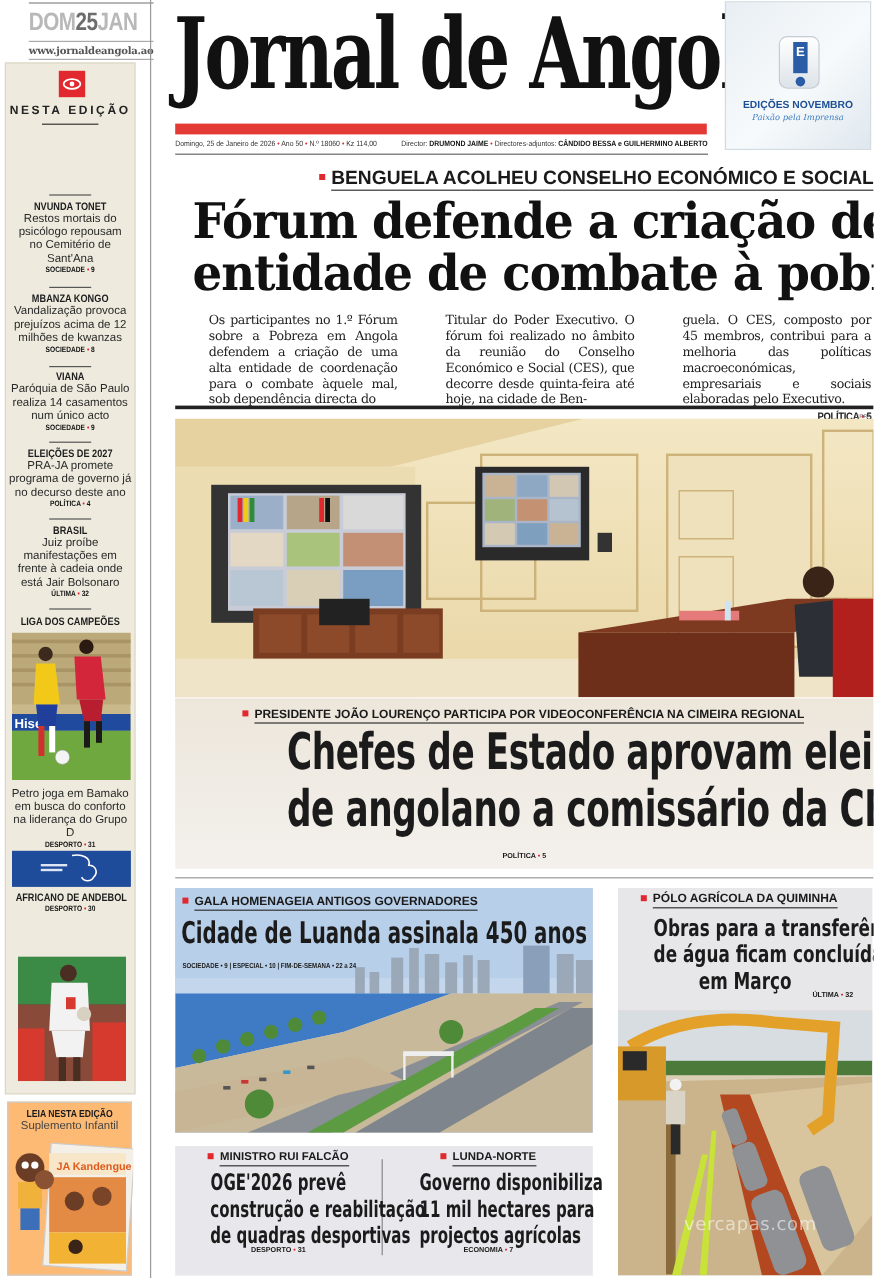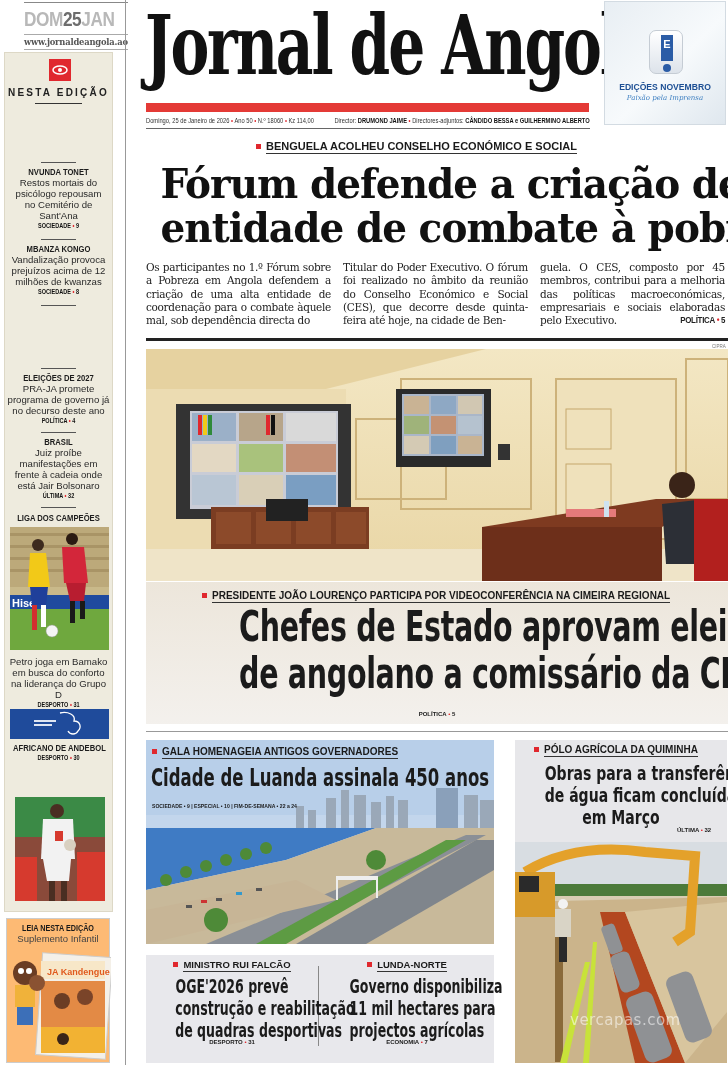--- a/index.html
+++ b/index.html
@@ -45,25 +45,25 @@
   .edicoes .logo .bar { position: absolute; left: 11px; top: 4px; width: 12px; height: 26px; background: #2b5ca6; color: #fff; font-weight: bold; font-size: 11px; text-align: center; line-height: 18px; }
   .edicoes .logo .dotb { position: absolute; left: 13px; top: 33px; width: 8px; height: 8px; border-radius: 50%; background: #2b5ca6; }
   .edicoes .name { position: absolute; left: 0; right: 0; top: 80px; text-align: center; font-weight: bold; font-size: 8.6px; color: #1d4f94; }
   .edicoes .slogan { position: absolute; left: 0; right: 0; top: 92px; text-align: center; font-style: italic; font-size: 7px; color: #3d7fc1; font-family: "DejaVu Serif", serif; }
 
   
   .kicker { font-weight: bold; color: #1a1a1a; white-space: nowrap; }
   .kicker .sq { display: inline-block; width: 5px; height: 5px; background: #e0282e; margin-right: 5px; vertical-align: middle; position: relative; top: -1px; }
   .kicker .kt { border-bottom: 1px solid #333; padding-bottom: 1px; }
 
-  .lead-kicker { left: 256px; top: 140px; font-size: 11px; }
+  .lead-kicker { left: 266px; top: 140px; font-size: 16px; }
   .lead-headline { left: 146px; top: 162px; width: 580px; font-family: "DejaVu Serif", serif; font-weight: bold; font-size: 41px; line-height: 44px; text-align: center; color: #111; letter-spacing: -1px; transform: scaleX(0.95); transform-origin: center top; white-space: nowrap; }
 
   .lead-body { left: 146px; top: 261px; width: 580px; display: flex; gap: 12px; font-family: "DejaVu Serif", serif; font-size: 10.5px; line-height: 13.3px; color: #222; }
-  .lead-body .col { width: 185px; text-align: justify; letter-spacing: -0.3px; }
+  .lead-body .col { width: 185px; text-align: justify; letter-spacing: -0.3px; margin-left: 28px; }
   .lead-body .sec { font-family: "Liberation Sans", sans-serif; font-weight: bold; font-size: 9px; float: right; transform: scaleX(0.88); transform-origin: right; }
   .lead-body .sec .dot { color: #e0282e; }
 
   .lead-rule { left: 146px; top: 338px; width: 582px; border-top: 3px solid #222; }
   .credit { left: 712px; top: 344px; font-size: 4.5px; color: #777; }
 
   
   .main-photo { left: 146px; top: 349px; width: 582px; height: 232px; background: linear-gradient(#e9d7a4, #f2e6c4 40%, #eadbb3); }
   .main-caption-band { left: 146px; top: 582px; width: 582px; height: 142px; background: linear-gradient(rgba(235,228,216,0.93), rgba(243,240,236,0.97)); }
   .main-kicker { left: 202px; top: 590px; font-size: 10px; }
@@ -123,20 +123,25 @@
   </div>
   <div class="sb-div" style="top:186px"></div>
 
   <div class="sb-item" style="top:191px">
     <div class="sb-kicker">MBANZA KONGO</div>
     <div class="sb-text" style="padding:0 2px">Vandalização provoca prejuízos acima de 12 milhões de kwanzas</div>
     <div class="sb-sec"><span>SOCIEDADE</span> <span class="dot">•</span> <span>8</span></div>
   </div>
   <div class="sb-div" style="top:252px"></div>
 
+  <div class="sb-item" style="top:256px">
+    <div class="sb-kicker">VIANA</div>
+    <div class="sb-text" style="padding:0 2px">Paróquia de São Paulo realiza 14 casamentos num único acto</div>
+    <div class="sb-sec"><span>SOCIEDADE</span> <span class="dot">•</span> <span>9</span></div>
+  </div>
   <div class="sb-div" style="top:315px"></div>
 
   <div class="sb-item" style="top:320px">
     <div class="sb-kicker">ELEIÇÕES DE 2027</div>
     <div class="sb-text" style="padding:0 2px">PRA-JA promete programa de governo já no decurso deste ano</div>
     <div class="sb-sec"><span>POLÍTICA</span> <span class="dot">•</span> <span>4</span></div>
   </div>
   <div class="sb-div" style="top:379px"></div>
 
   <div class="sb-item" style="top:384px">

